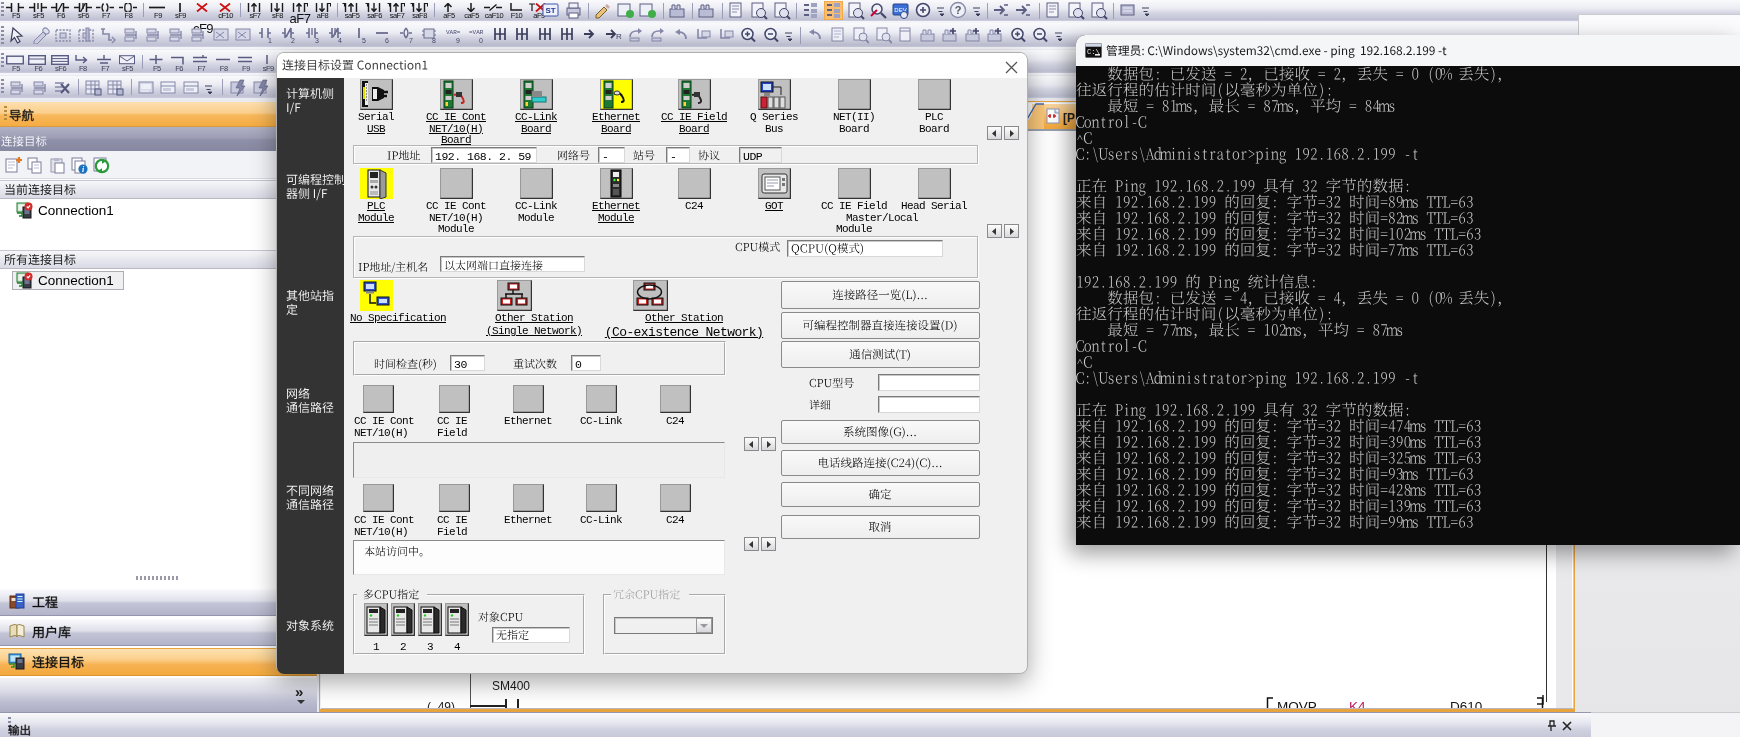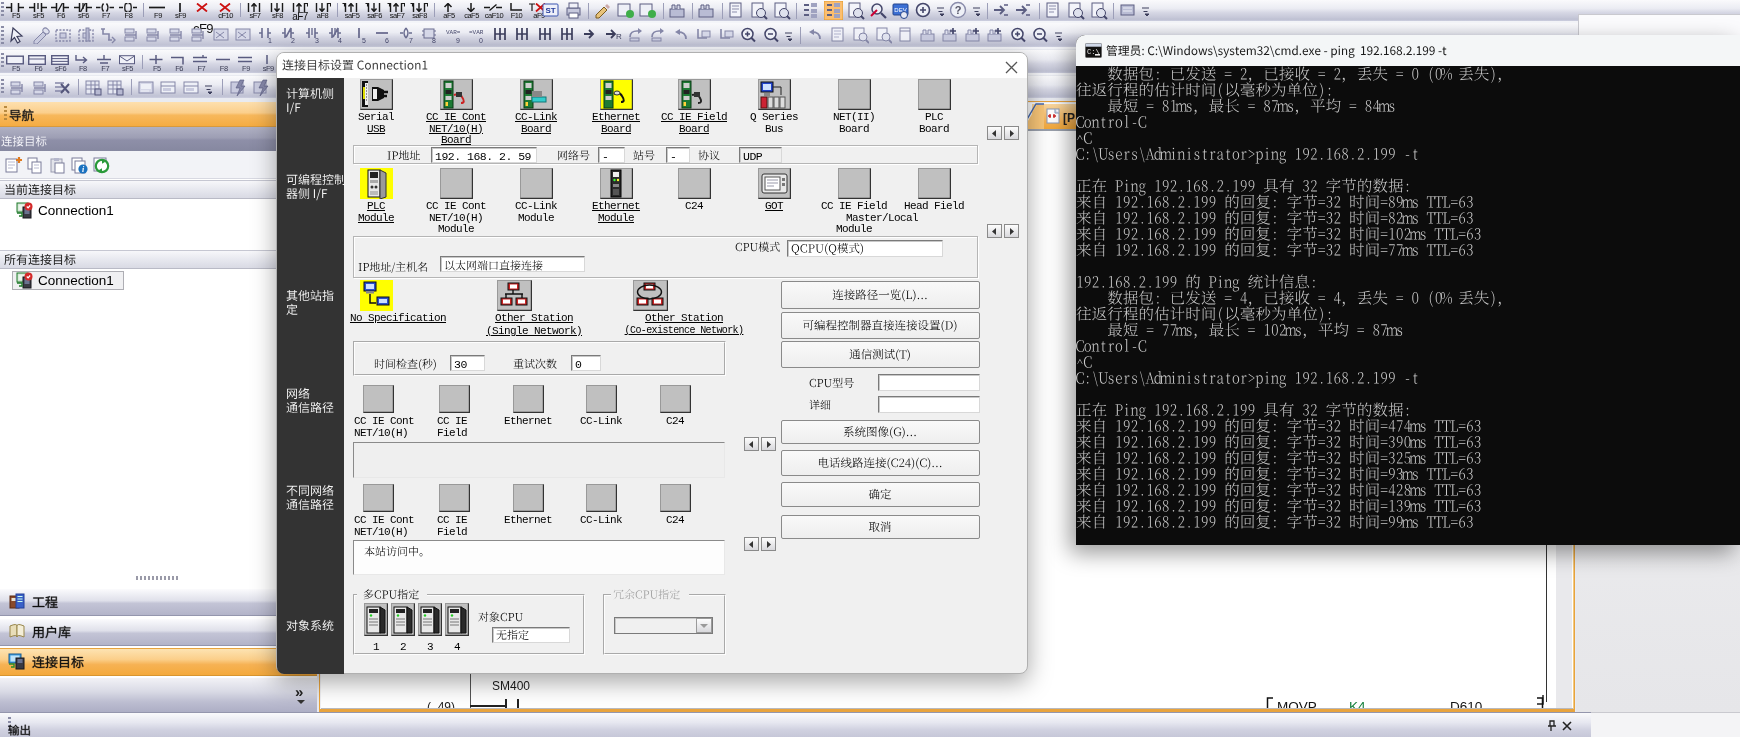--- a/index.html
+++ b/index.html
@@ -67,21 +67,21 @@
     <svg style="position:absolute;left:267.5px;top:3px" width="18" height="9" viewBox="0 0 18 9">
       <path d="M3.5 0 V9 M14.5 0 V9" stroke="#1a1a1a" stroke-width="1.4"></path>
       <path d="M9 0 V8 M6.5 5.5 L9 8.5 L11.5 5.5" stroke="#1a1a1a" stroke-width="1.4" fill="none"></path>
     </svg>
     <div style="position:absolute;left:277.5px;top:11px;transform:translateX(-50%);white-space:pre;font-size:7.5px;color:#111;letter-spacing:-0.5px;">sF8</div>
     <svg style="position:absolute;left:290.0px;top:3px" width="18" height="9" viewBox="0 0 18 9">
       <path d="M3.5 0 V9 M14.5 0 V9" stroke="#1a1a1a" stroke-width="1.4"></path>
       <path d="M9 9 V1 M6.5 3.5 L9 0.5 L11.5 3.5" stroke="#1a1a1a" stroke-width="1.4" fill="none"></path>
       <path d="M14.5 0.5 h3 v3" stroke="#1a1a1a" stroke-width="1.1" fill="none"></path>
     </svg>
-    <div style="position:absolute;left:300.0px;top:11px;transform:translateX(-50%);white-space:pre;font-size:10px;color:#111;letter-spacing:-0.5px;">aF7</div>
+    <div style="position:absolute;left:300.0px;top:11px;transform:translateX(-50%);white-space:pre;font-size:13px;color:#111;letter-spacing:-0.5px;">aF7</div>
     <svg style="position:absolute;left:312.5px;top:3px" width="18" height="9" viewBox="0 0 18 9">
       <path d="M3.5 0 V9 M14.5 0 V9" stroke="#1a1a1a" stroke-width="1.4"></path>
       <path d="M9 0 V8 M6.5 5.5 L9 8.5 L11.5 5.5" stroke="#1a1a1a" stroke-width="1.4" fill="none"></path>
       <path d="M14.5 0.5 h3 v3" stroke="#1a1a1a" stroke-width="1.1" fill="none"></path>
     </svg>
     <div style="position:absolute;left:322.5px;top:11px;transform:translateX(-50%);white-space:pre;font-size:7.5px;color:#111;letter-spacing:-0.5px;">aF8</div>
     <div style="position:absolute;left:337.0px;top:3px;width:1px;height:14px;background:#9c9eb8;"></div>
     <svg style="position:absolute;left:342.0px;top:3px" width="18" height="9" viewBox="0 0 18 9">
       <path d="M3.5 0 V9 M14.5 0 V9" stroke="#1a1a1a" stroke-width="1.4"></path>
       <path d="M9 9 V1 M6.5 3.5 L9 0.5 L11.5 3.5" stroke="#1a1a1a" stroke-width="1.4" fill="none"></path>
@@ -584,21 +584,21 @@
     </svg>
     <div style="position:absolute;left:492px;top:679px;white-space:pre;font-size:12px;color:#1a1a1a;">SM400</div>
     <div style="position:absolute;left:427px;top:700px;white-space:pre;font-size:12px;color:#1a1a1a;">(  49)</div>
     <div style="position:absolute;left:505px;top:699px;width:1.5px;height:11px;background:#222;"></div>
     <div style="position:absolute;left:517px;top:699px;width:1.5px;height:11px;background:#222;"></div>
     <div style="position:absolute;left:470px;top:705px;width:36px;height:1.5px;background:#222;"></div>
     <svg style="position:absolute;left:1266px;top:697px" width="8" height="14">
       <path d="M7 1 H1.5 V14" stroke="#111" stroke-width="1.5" fill="none"></path>
     </svg>
     <div style="position:absolute;left:1277px;top:699px;white-space:pre;font-size:13.5px;color:#111;">MOVP</div>
-    <div style="position:absolute;left:1349px;top:699px;white-space:pre;font-size:13.5px;color:#15803d;">K4</div>
+    <div style="position:absolute;left:1349px;top:699px;white-space:pre;font-size:13.5px;color:#be185d;">K4</div>
     <div style="position:absolute;left:1450px;top:699px;white-space:pre;font-size:13.5px;color:#111;">D610</div>
     <svg style="position:absolute;left:1536px;top:697px" width="8" height="14">
       <path d="M1 1 H6.5 V14" stroke="#111" stroke-width="1.5" fill="none"></path>
     </svg>
     <div style="position:absolute;left:1556px;top:131px;width:16px;height:577px;background:#e9e9ec;"></div>
     <div style="position:absolute;left:1573px;top:131px;width:1px;height:579px;background:#f3c97f;"></div>
     <div style="position:absolute;left:1576px;top:35px;width:164px;height:677px;background:linear-gradient(180deg,#fbfbfc,#ececee 60%,#e6e6e9);"></div>
     <div style="position:absolute;left:1578px;top:14px;width:162px;height:21px;background:#fbfbfd;border-top:1px solid #c9c9cf;border-left:1px solid #c9c9cf;"></div>
     <div style="position:absolute;left:0px;top:102px;width:317px;height:610px;background:#ffffff;"></div>
     <div style="position:absolute;left:0px;top:102px;width:317px;height:25px;background:linear-gradient(180deg,#fddfae 0%,#fbcf8c 45%,#f7b85c 55%,#f5ac42 100%);border-bottom:1px solid #d89a3e;"></div>
@@ -861,21 +861,21 @@
     <div style="position:absolute;left:456px;top:223px;transform:translateX(-50%);white-space:pre;font-family:'Liberation Mono',monospace;font-size:11px;color:#000;letter-spacing:-0.6px;">Module</div>
     <div style="position:absolute;left:536px;top:200px;transform:translateX(-50%);white-space:pre;font-family:'Liberation Mono',monospace;font-size:11px;color:#000;letter-spacing:-0.6px;">CC-Link</div>
     <div style="position:absolute;left:536px;top:211.5px;transform:translateX(-50%);white-space:pre;font-family:'Liberation Mono',monospace;font-size:11px;color:#000;letter-spacing:-0.6px;">Module</div>
     <div style="position:absolute;left:616px;top:200px;transform:translateX(-50%);white-space:pre;font-family:'Liberation Mono',monospace;font-size:11px;color:#000;letter-spacing:-0.6px;text-decoration:underline;">Ethernet</div>
     <div style="position:absolute;left:616px;top:211.5px;transform:translateX(-50%);white-space:pre;font-family:'Liberation Mono',monospace;font-size:11px;color:#000;letter-spacing:-0.6px;text-decoration:underline;">Module</div>
     <div style="position:absolute;left:694px;top:200px;transform:translateX(-50%);white-space:pre;font-family:'Liberation Mono',monospace;font-size:11px;color:#000;letter-spacing:-0.6px;">C24</div>
     <div style="position:absolute;left:774px;top:200px;transform:translateX(-50%);white-space:pre;font-family:'Liberation Mono',monospace;font-size:11px;color:#000;letter-spacing:-0.6px;text-decoration:underline;">GOT</div>
     <div style="position:absolute;left:854px;top:200px;transform:translateX(-50%);white-space:pre;font-family:'Liberation Mono',monospace;font-size:11px;color:#000;letter-spacing:-0.6px;">CC IE Field</div>
     <div style="position:absolute;left:854px;top:211.5px;transform:translateX(-50%);white-space:pre;font-family:'Liberation Mono',monospace;font-size:11px;color:#000;letter-spacing:-0.6px;margin-left:28px;">Master/Local</div>
     <div style="position:absolute;left:854px;top:223px;transform:translateX(-50%);white-space:pre;font-family:'Liberation Mono',monospace;font-size:11px;color:#000;letter-spacing:-0.6px;">Module</div>
-    <div style="position:absolute;left:934px;top:200px;transform:translateX(-50%);white-space:pre;font-family:'Liberation Mono',monospace;font-size:11px;color:#000;letter-spacing:-0.6px;">Head Field</div>
+    <div style="position:absolute;left:934px;top:200px;transform:translateX(-50%);white-space:pre;font-family:'Liberation Mono',monospace;font-size:11px;color:#000;letter-spacing:-0.6px;">Head Serial</div>
     <div style="left:987px;top:224px;position:absolute;width:15px;height:14px;background:linear-gradient(180deg,#fdfdfd,#d8d8dc);border:1px solid #8a8a8a;"></div>
     <div style="left:1004px;top:224px;position:absolute;width:15px;height:14px;background:linear-gradient(180deg,#fdfdfd,#d8d8dc);border:1px solid #8a8a8a;"></div>
     <svg style="position:absolute;left:987px;top:224px" width="32" height="14">
       <path d="M9 4l-4 3.5L9 11z" fill="#333"></path>
       <path d="M23 4l4 3.5L23 11z" fill="#333"></path>
     </svg>
     <div style="position:absolute;left:353px;top:236px;width:625px;height:42px;border:1px solid #b5b5b5;box-shadow:inset 1px 1px 0 #fff, 1px 1px 0 #fff;"></div>
     <div style="position:absolute;left:787px;top:240px;width:156px;height:17px;background:#fff;border:1px solid #7a7a7a;border-right-color:#d8d8d8;border-bottom-color:#d8d8d8;box-shadow:inset 1px 1px 0 #c8c8c8;"></div>
     <div style="position:absolute;left:440px;top:256px;width:145px;height:16px;background:#fff;border:1px solid #7a7a7a;border-right-color:#d8d8d8;border-bottom-color:#d8d8d8;box-shadow:inset 1px 1px 0 #c8c8c8;"></div>
     <svg style="position:absolute;left:359.5px;top:280px" width="33" height="31" viewBox="0 0 33 31">
@@ -908,21 +908,21 @@
       <rect x="4" y="18" width="11" height="7" fill="#cc2222" stroke="#111"></rect>
       <rect x="6" y="19.5" width="7" height="4" fill="#fff"></rect>
       <rect x="19" y="18" width="11" height="7" fill="#cc2222" stroke="#111"></rect>
       <rect x="21" y="19.5" width="7" height="4" fill="#fff"></rect>
       <ellipse cx="16.5" cy="12" rx="12" ry="7" fill="none" stroke="#111" stroke-width="1.4"></ellipse>
     </svg>
     <div style="position:absolute;left:398px;top:312px;transform:translateX(-50%);white-space:pre;font-family:'Liberation Mono',monospace;font-size:11px;color:#000;letter-spacing:-0.6px;text-decoration:underline;">No Specification</div>
     <div style="position:absolute;left:534px;top:312px;transform:translateX(-50%);white-space:pre;font-family:'Liberation Mono',monospace;font-size:11px;color:#000;letter-spacing:-0.6px;text-decoration:underline;">Other Station</div>
     <div style="position:absolute;left:534px;top:325px;transform:translateX(-50%);white-space:pre;font-family:'Liberation Mono',monospace;font-size:11px;color:#000;letter-spacing:-0.6px;text-decoration:underline;">(Single Network)</div>
     <div style="position:absolute;left:684px;top:312px;transform:translateX(-50%);white-space:pre;font-family:'Liberation Mono',monospace;font-size:11px;color:#000;letter-spacing:-0.6px;text-decoration:underline;">Other Station</div>
-    <div style="position:absolute;left:684px;top:325px;transform:translateX(-50%);white-space:pre;font-family:'Liberation Mono',monospace;font-size:10px;color:#000;letter-spacing:-0.6px;text-decoration:underline;">(Co-existence Network)</div>
+    <div style="position:absolute;left:684px;top:325px;transform:translateX(-50%);white-space:pre;font-family:'Liberation Mono',monospace;font-size:13px;color:#000;letter-spacing:-0.6px;text-decoration:underline;">(Co-existence Network)</div>
     <div style="position:absolute;left:353px;top:341px;width:373px;height:35px;border:2px groove #fdfdfd;"></div>
     <div style="position:absolute;left:450px;top:355px;width:35px;height:16px;background:#fff;border:1px solid #7a7a7a;border-right-color:#d8d8d8;border-bottom-color:#d8d8d8;box-shadow:inset 1px 1px 0 #c8c8c8;"></div>
     <div style="position:absolute;left:454px;top:358px;white-space:pre;font-family:'Liberation Mono',monospace;font-size:11.5px;color:#000;letter-spacing:-0.5px;">30</div>
     <div style="position:absolute;left:571px;top:355px;width:30px;height:16px;background:#fff;border:1px solid #7a7a7a;border-right-color:#d8d8d8;border-bottom-color:#d8d8d8;box-shadow:inset 1px 1px 0 #c8c8c8;"></div>
     <div style="position:absolute;left:575px;top:358px;white-space:pre;font-family:'Liberation Mono',monospace;font-size:11.5px;color:#000;letter-spacing:-0.5px;">0</div>
     <svg style="position:absolute;left:362.5px;top:385px" width="31" height="28" viewBox="0 0 31 28">
       <rect x="0.5" y="0.5" width="30" height="27" fill="#c0c0c0" stroke="#999"></rect>
       <path d="M30.5 0.5 V27.5 H0.5" stroke="#333" stroke-width="1.4" fill="none"></path>
     </svg>
     <svg style="position:absolute;left:438.5px;top:385px" width="31" height="28" viewBox="0 0 31 28">

